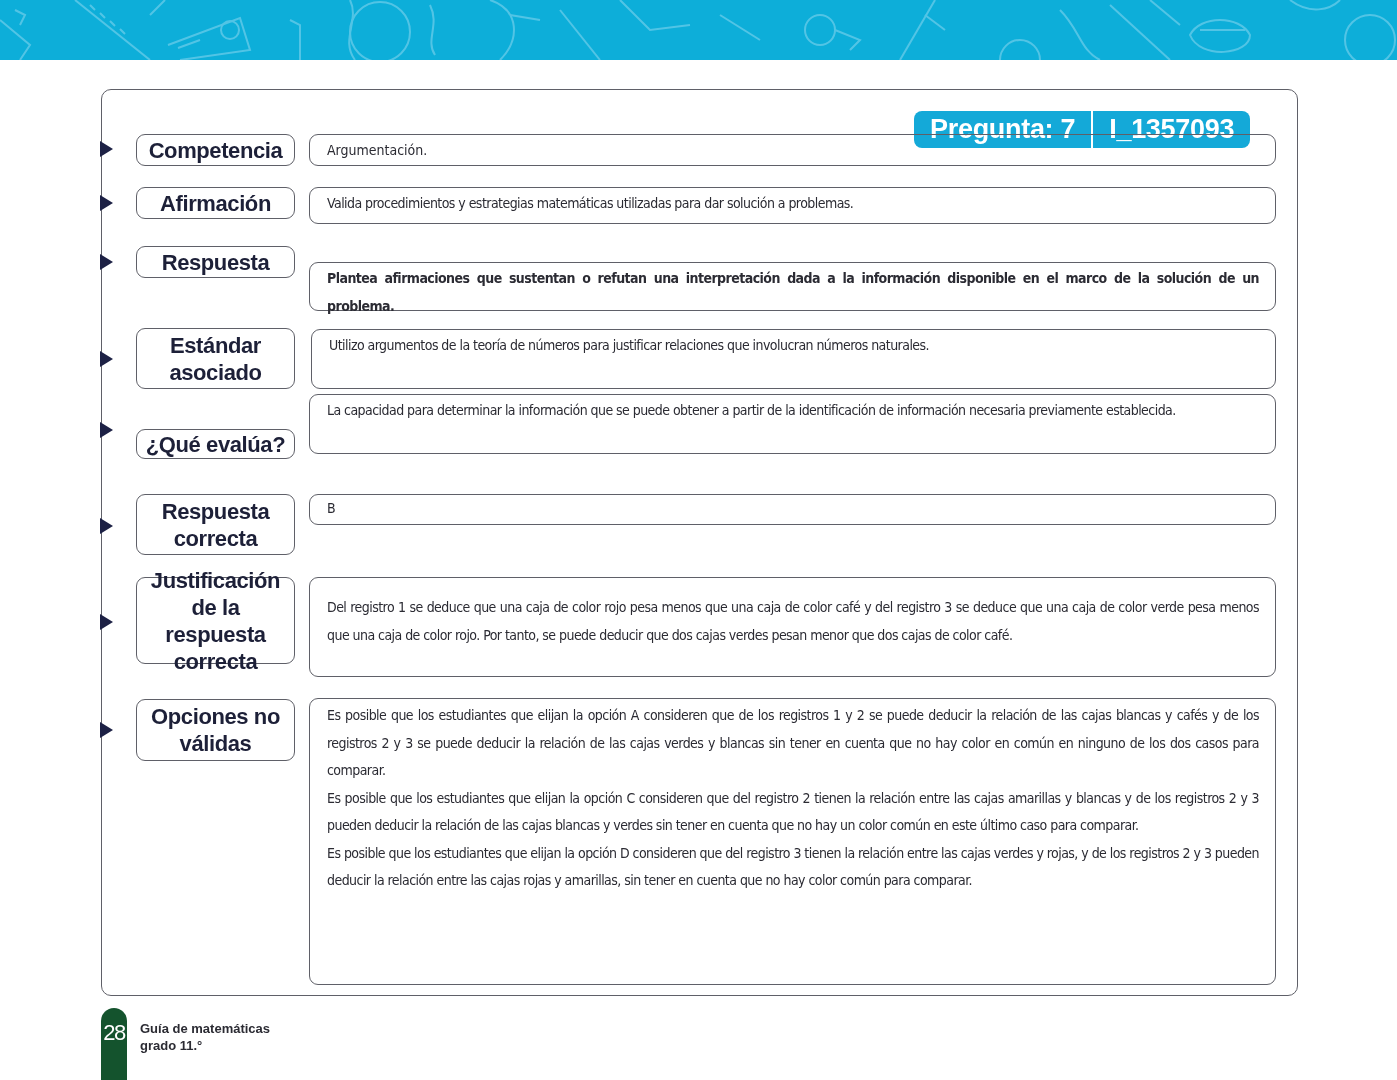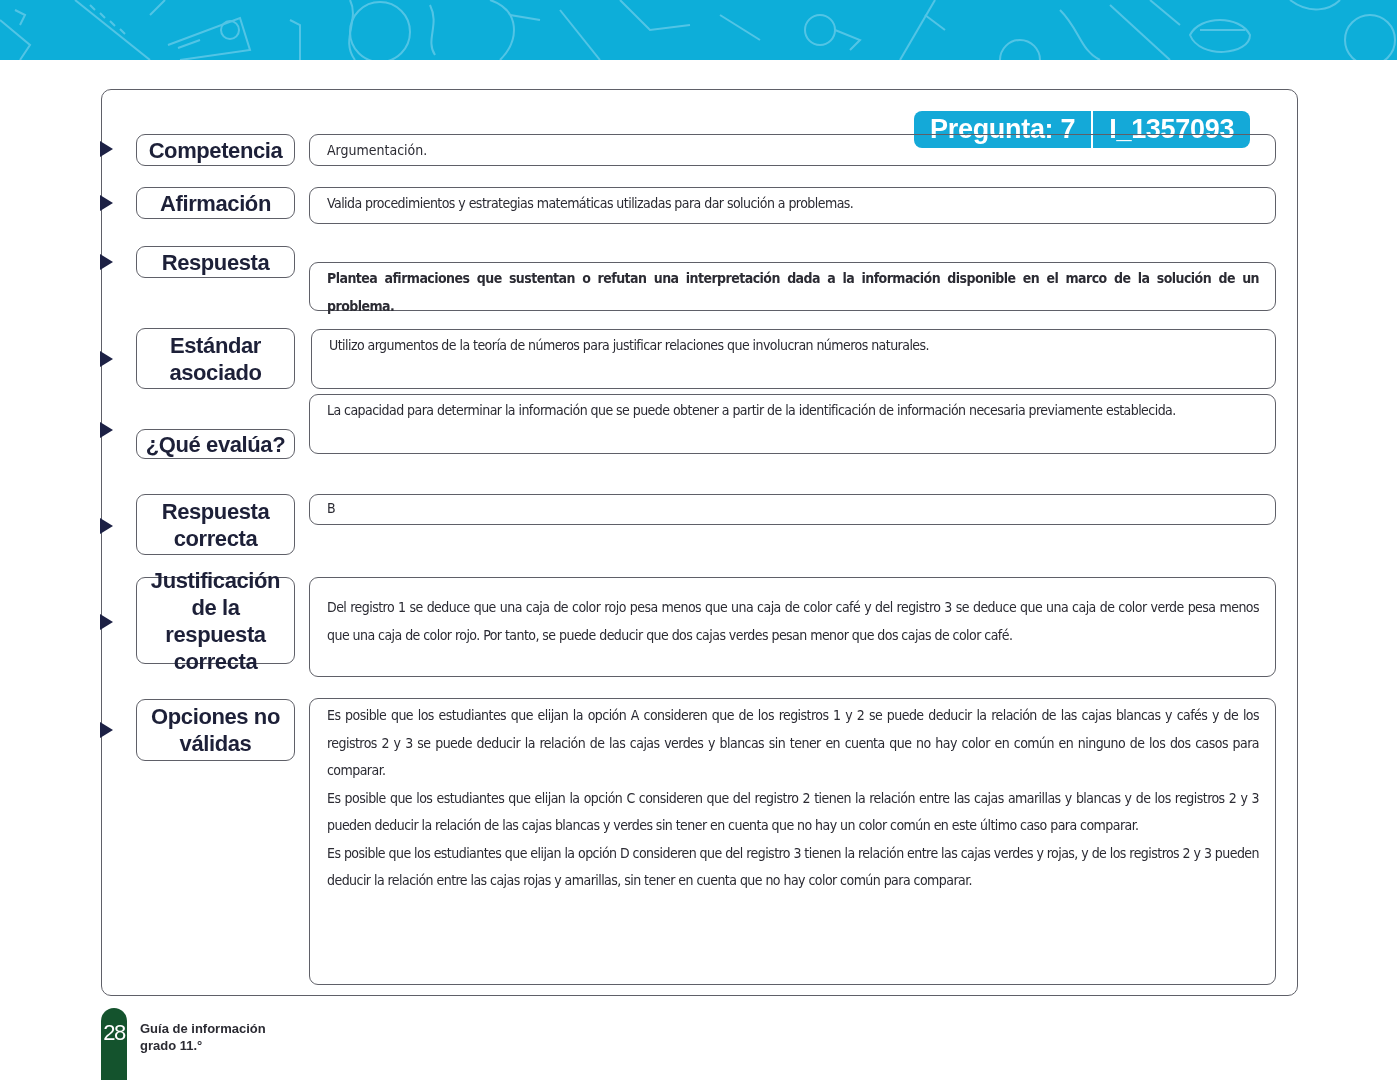--- a/index.html
+++ b/index.html
@@ -155,15 +155,15 @@
 <div class="content cond" style="top:698px;height:287px;padding-top:3px;">
   <p>Es posible que los estudiantes que elijan la opción A consideren que de los registros 1 y 2 se puede deducir la relación de las cajas blancas y cafés y de los registros 2 y 3 se puede deducir la relación de las cajas verdes y blancas sin tener en cuenta que no hay color en común en ninguno de los dos casos para comparar.</p>
   <p>Es posible que los estudiantes que elijan la opción C consideren que del registro 2 tienen la relación entre las cajas amarillas y blancas y de los registros 2 y 3 pueden deducir la relación de las cajas blancas y verdes sin tener en cuenta que no hay un color común en este último caso para comparar.</p>
   <p>Es posible que los estudiantes que elijan la opción D consideren que del registro 3 tienen la relación entre las cajas verdes y rojas, y de los registros 2 y 3 pueden deducir la relación entre las cajas rojas y amarillas, sin tener en cuenta que no hay color común para comparar.</p>
 </div>
 
 <div class="footer-tab">
     <span>28</span>
   </div>
 <div class="footer-text">
-  <div>Guía de información</div>
+  <div>Guía de matemáticas</div>
   <div>grado 11.°</div>
 </div>
 
 </body></html>

